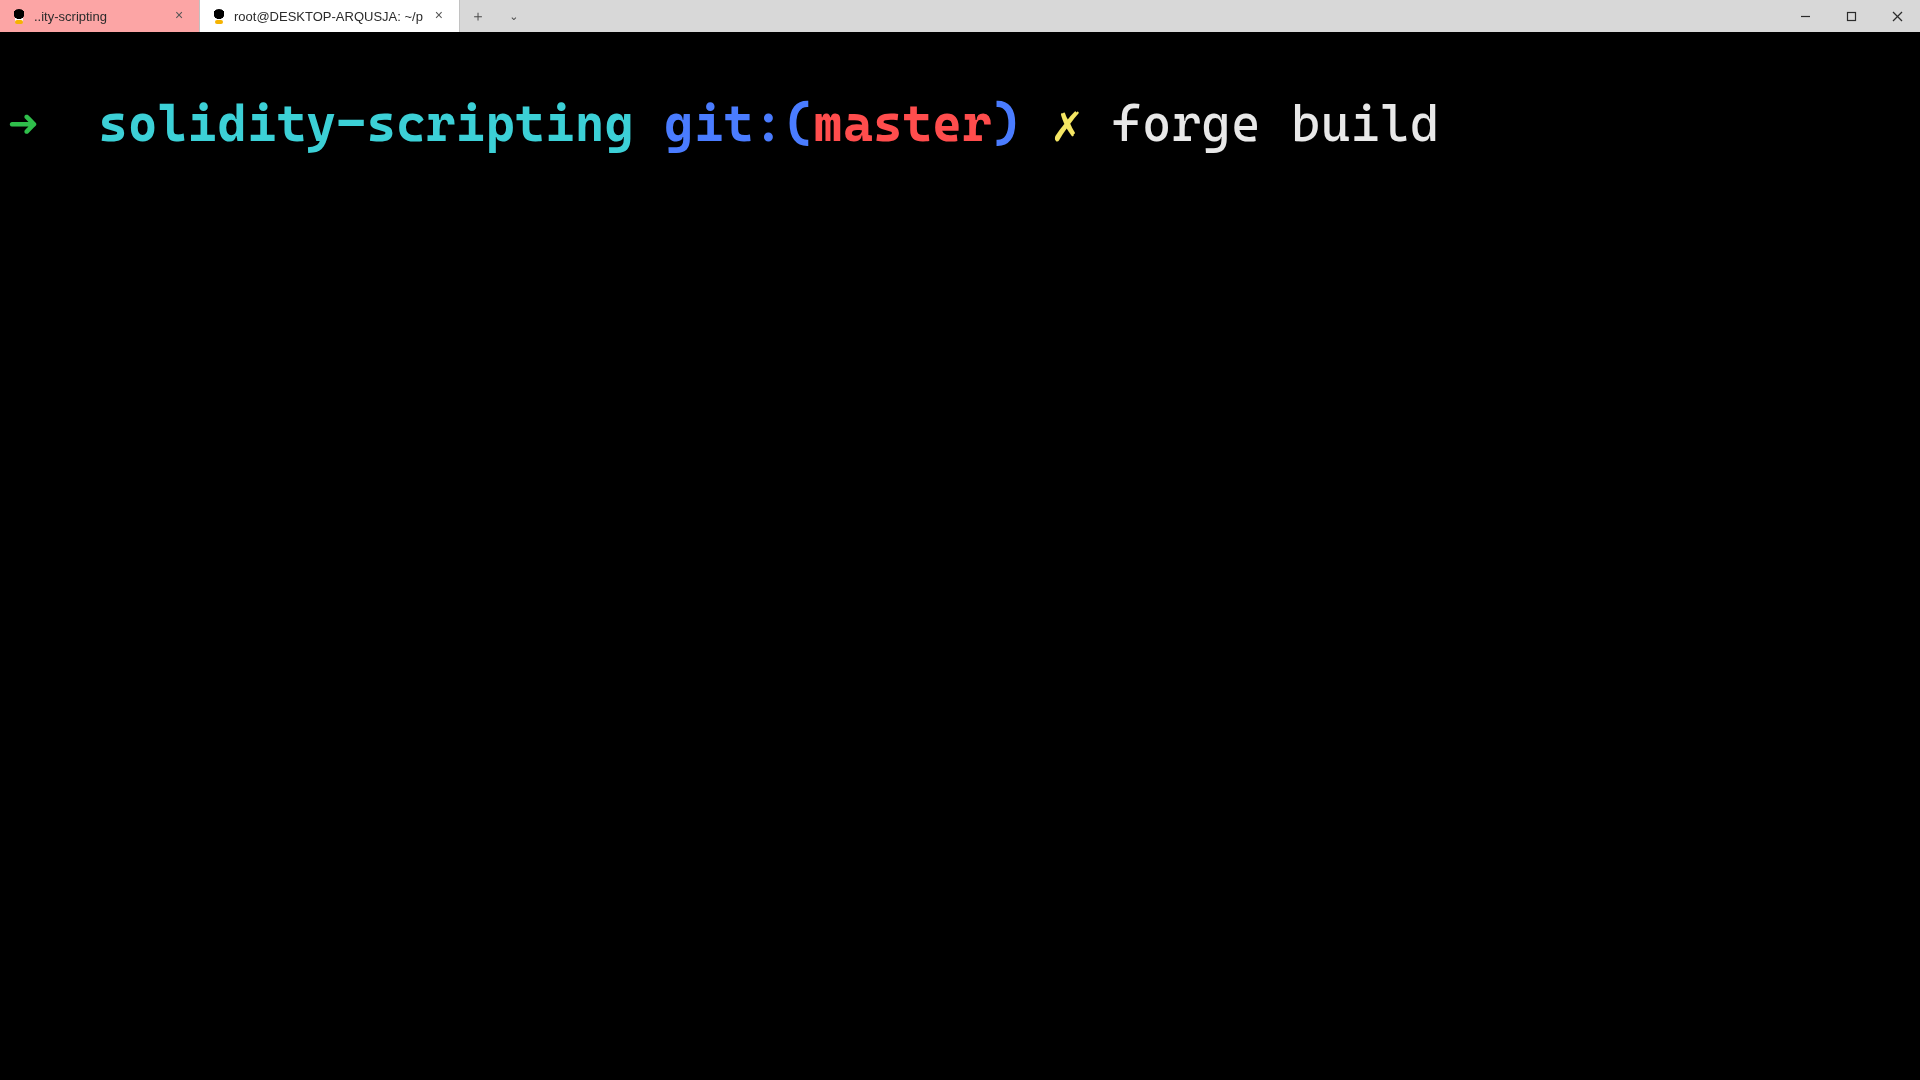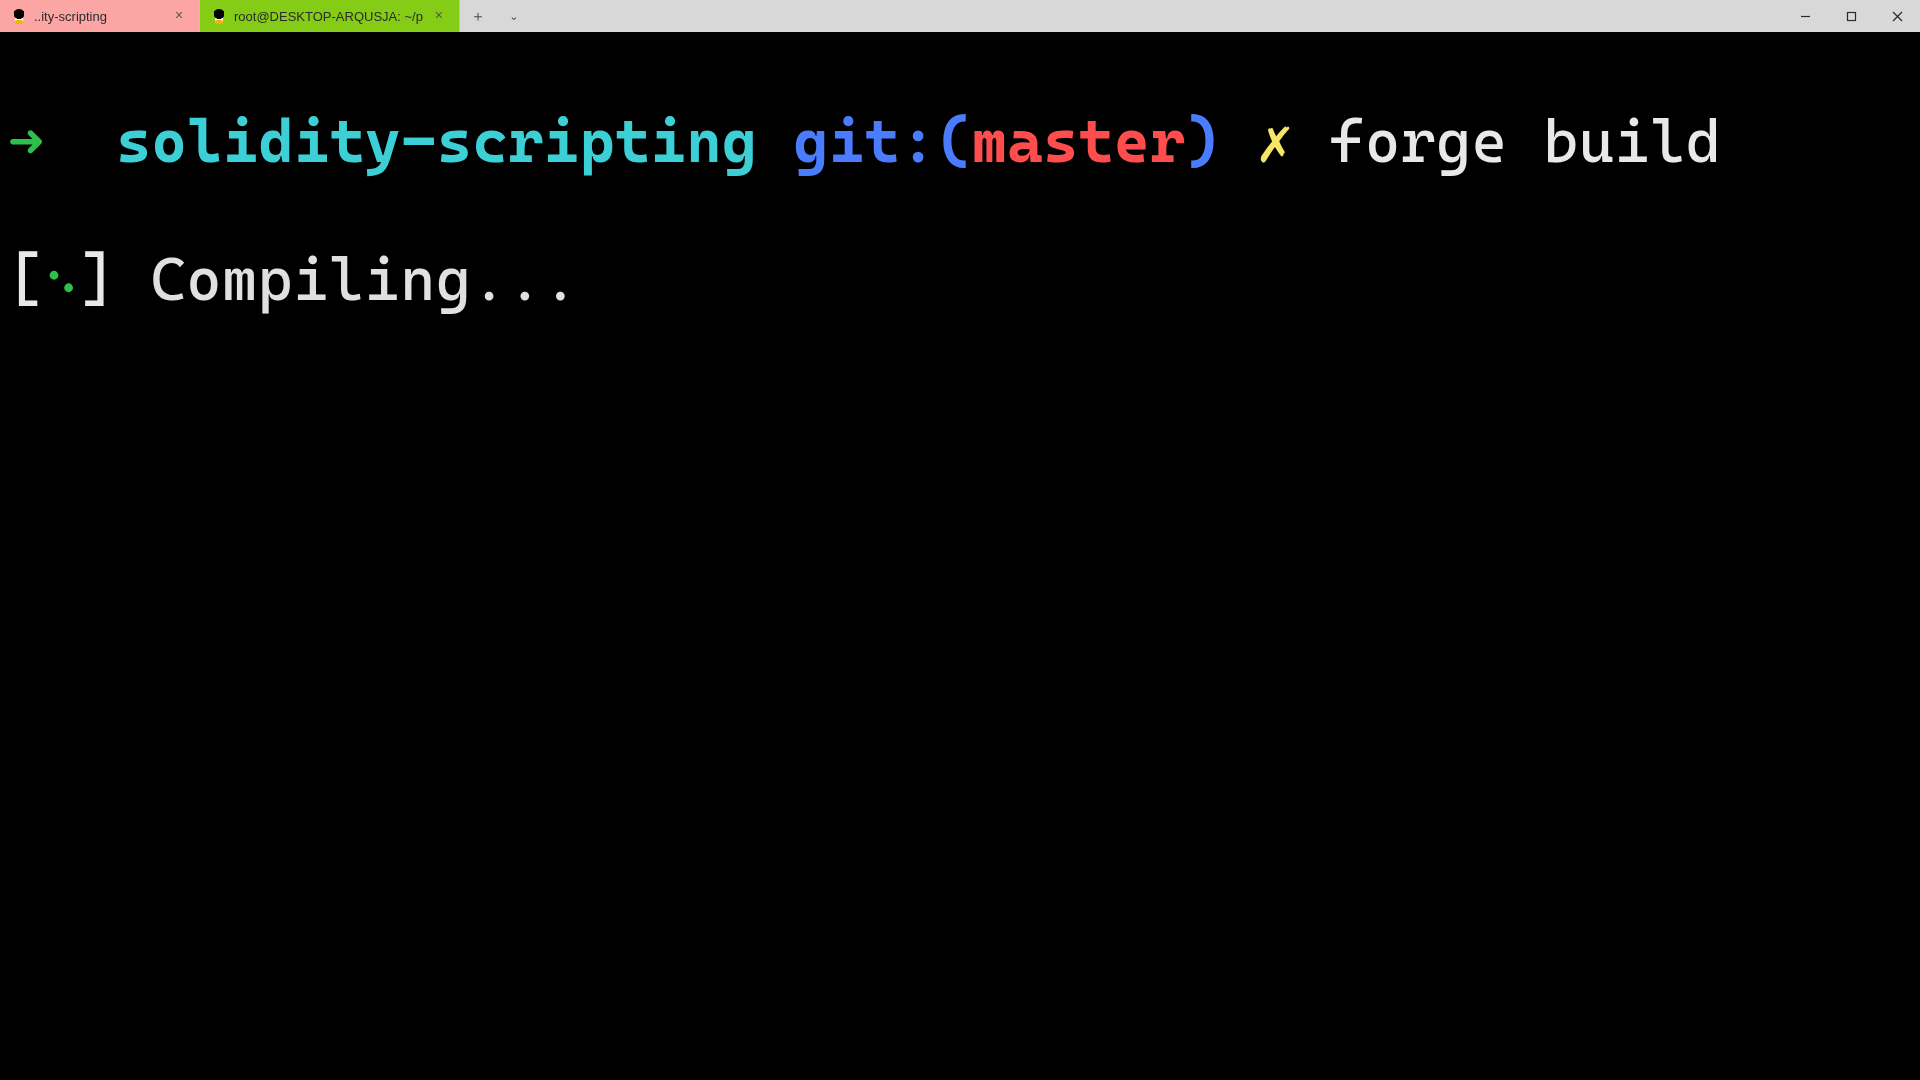--- a/index.html
+++ b/index.html
@@ -15,21 +15,21 @@
     user-select: none;
   }
   .tabs { display: flex; align-items: stretch; }
   .tab {
     display: flex; align-items: center; gap: 8px;
     padding: 0 12px;
     min-width: 200px; max-width: 260px;
     font-size: 13px;
     color: #2b2b2b;
     border-right: 1px solid #c2c2c2;
-    background: #84cc16;
+    background: #ffffff;
   }
   .tab.active { background: #fca5a5; }
   .tab .tab-title { flex: 1; white-space: nowrap; overflow: hidden; text-overflow: ellipsis; }
   .tux-icon {
     width: 14px; height: 14px; position: relative; flex: 0 0 14px;
   }
   .tux-icon::before {
     content: ""; position: absolute; inset: 0;
     background: radial-gradient(circle at 50% 35%, #000 0 45%, transparent 46%),
                 radial-gradient(ellipse at 50% 80%, #fff 0 40%, transparent 41%);
@@ -58,21 +58,21 @@
     color: #2b2b2b;
   }
   .win-btn svg { width: 11px; height: 11px; stroke: currentColor; stroke-width: 1.2; fill: none; }
 
   
   .terminal {
     flex: 1;
     background: #000;
     color: #d8d8d8;
     font-family: "Cascadia Mono", "Consolas", "DejaVu Sans Mono", monospace;
-    font-size: 60px;
+    font-size: 50px;
     line-height: 1.15;
     padding: 6px 8px 0 8px;
     white-space: pre;
     letter-spacing: 0.5px;
     font-weight: 500;
   }
   .line { display: block; }
   .arrow   { color: #2fbf4b; font-weight: 700; }
   .cwd     { color: #3cd0d6; font-weight: 700; }
   .gitlbl  { color: #4a7cff; font-weight: 700; }
@@ -134,14 +134,13 @@
       <svg viewBox="0 0 11 11">
           <line x1="1" y1="1" x2="10" y2="10"></line>
           <line x1="10" y1="1" x2="1" y2="10"></line>
         </svg>
     </div>
   </div>
 </div>
 
 <div class="terminal">
 <span class="line"><span class="arrow">➜</span>  <span class="cwd">solidity-scripting</span> <span class="gitlbl">git:</span><span class="paren">(</span><span class="branch">master</span><span class="paren">)</span> <span class="dirty">✗</span> <span class="cmd">forge build</span></span>
-<span class="line"><span class="bracket">[</span><span class="dots">⠢</span><span class="bracket">]</span><span class="out"> Compiling...</span></span>
 </div>
 
 </body></html>

